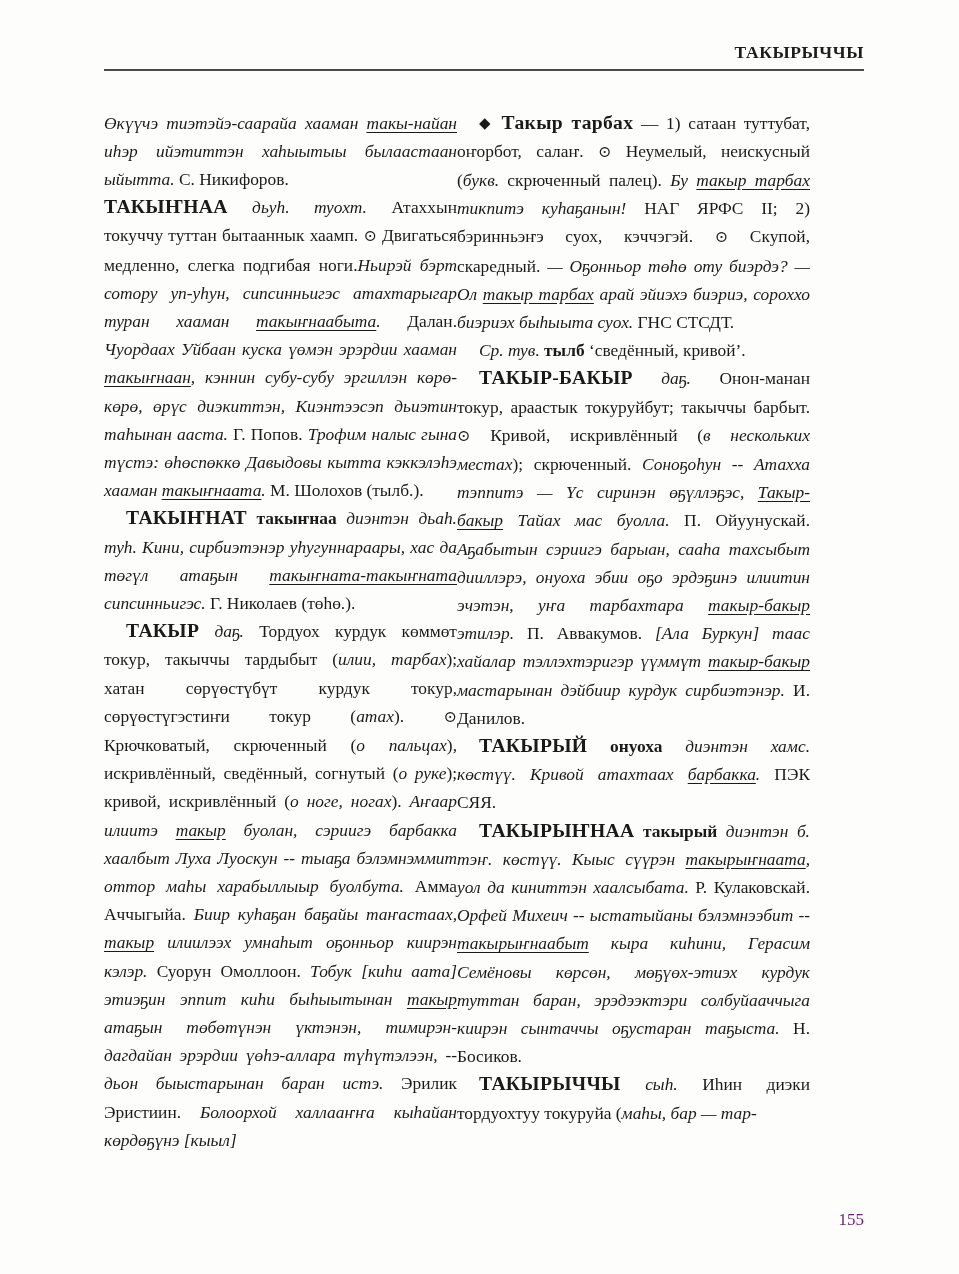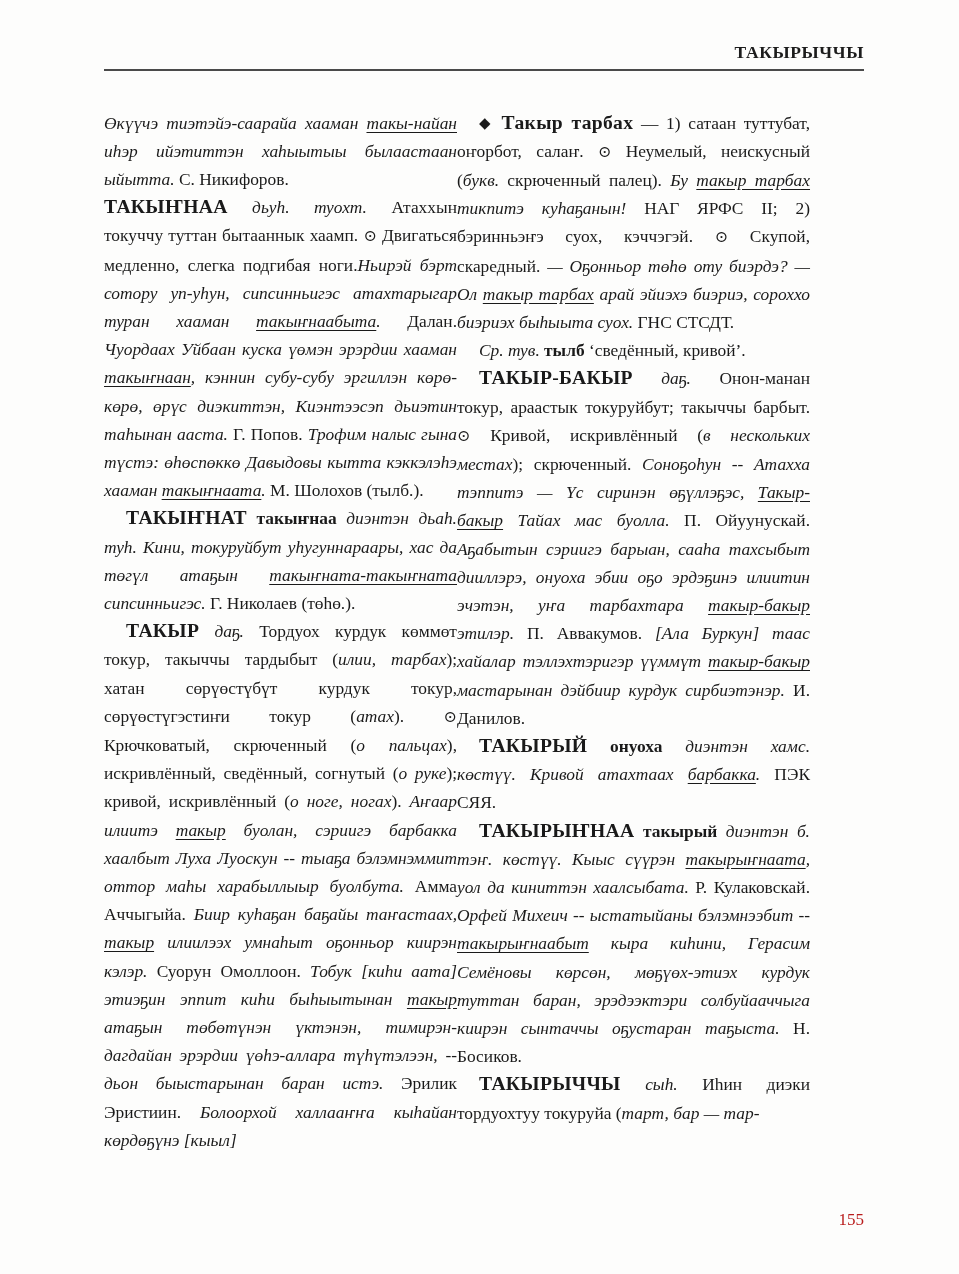--- a/index.html
+++ b/index.html
@@ -96,61 +96,61 @@
     font-style: normal;
     font-size: 16px;
   }
 
   
   .folio {
     position: absolute;
     right: 95px;
     bottom: 44px;
     font-size: 17px;
-    color: #b91c1c;
+    color: #701a75;
   }
 </style>
 </head>
 <body>
 
 <div class="page">
 
   <div class="page-inner">
 
     <div class="runhead">ТАКЫРЫЧЧЫ</div>
     <div class="runrule"></div>
 
     <div class="cols">
 
       <div class="col">
 
         <p><span class="it">Өкүүчэ тиэтэйэ-саарайа хааман </span><span class="ul">такы-найан</span><span class="it"> иһэр ийэтиттэн хаһыытыы былаастаан ыйытта.</span><span class="ro"> С. Никифоров.</span></p>
 
         <p><span class="hw">ТАКЫҤНАА</span> <span class="it">дьуһ. туохт.</span> <span class="ro">Атаххын токуччу туттан бытааннык хаамп.</span> <span class="dot">⊙</span> <span class="ro">Двигаться медленно, слегка подгибая ноги.</span><span class="it">Ньирэй бэрт сотору уп-уһун, сипсинньигэс атахтарыгар туран хааман </span><span class="ul">такыҥнаабыта</span><span class="it">.</span><span class="ro"> Далан.</span><span class="it"> Чуордаах Уйбаан куска үөмэн эрэрдии хааман </span><span class="ul">такыҥнаан</span><span class="it">, кэннин субу-субу эргиллэн көрө-көрө, өрүс диэкиттэн, Киэнтээсэп дьиэтин таһынан ааста.</span><span class="ro"> Г. Попов.</span><span class="it"> Трофим налыс гына түстэ: өһөспөккө Давыдовы кытта кэккэлэһэ хааман </span><span class="ul">такыҥнаата</span><span class="it">.</span><span class="ro"> М. Шолохов (тылб.).</span></p>
 
-        <p class="ind"><span class="hw">ТАКЫҤНАТ</span> <span class="bd">такыҥнаа</span> <span class="it">диэнтэн дьаһ. туһ.</span> <span class="it">Кини, токуруйбут уһугуннараары, хас да төгүл атаҕын </span><span class="ul">такыҥната-такыҥната</span><span class="it"> сипсинньигэс.</span><span class="ro"> Г. Николаев (төһө.).</span></p>
+        <p class="ind"><span class="hw">ТАКЫҤНАТ</span> <span class="bd">такыҥнаа</span> <span class="it">диэнтэн дьаһ. туһ.</span> <span class="it">Кини, сирбиэтэнэр уһугуннараары, хас да төгүл атаҕын </span><span class="ul">такыҥната-такыҥната</span><span class="it"> сипсинньигэс.</span><span class="ro"> Г. Николаев (төһө.).</span></p>
 
         <p class="ind"><span class="hw">ТАКЫР</span> <span class="it">даҕ.</span> <span class="ro">Тордуох курдук көммөт токур, такыччы тардыбыт (</span><span class="it">илии, тарбах</span><span class="ro">); хатан сөрүөстүбүт курдук токур, сөрүөстүгэстиҥи токур (</span><span class="it">атах</span><span class="ro">).</span> <span class="dot">⊙</span> <span class="ro">Крючковатый, скрюченный (</span><span class="it">о пальцах</span><span class="ro">), искривлённый, сведённый, согнутый (</span><span class="it">о руке</span><span class="ro">); кривой, искривлённый (</span><span class="it">о ноге, ногах</span><span class="ro">).</span><span class="it"> Аҥаар илиитэ </span><span class="ul">такыр</span><span class="it"> буолан, сэриигэ барбакка хаалбыт Луха Луоскун -- тыаҕа бэлэмнэммит оттор маһы харабыллыыр буолбута.</span><span class="ro"> Амма Аччыгыйа.</span><span class="it"> Биир куһаҕан баҕайы таҥастаах, </span><span class="ul">такыр</span><span class="it"> илиилээх умнаһыт оҕонньор киирэн кэлэр.</span><span class="ro"> Суорун Омоллоон.</span><span class="it"> Тобук [киһи аата] этиэҕин эппит киһи быһыытынан </span><span class="ul">такыр</span><span class="it"> атаҕын төбөтүнэн үктэнэн, тимирэн-дагдайан эрэрдии үөһэ-аллара түһүтэлээн, -- дьон быыстарынан баран истэ.</span><span class="ro"> Эрилик Эристиин.</span><span class="it"> Болоорхой халлааҥҥа кыһайан көрдөҕүнэ [кыыл]</span></p>
 
       </div>
 
       <div class="col">
 
 
         <p class="ind"><span class="diamond">◆</span> <span class="hw">Такыр тарбах</span> <span class="ro">—</span> <span class="ro">1)</span> <span class="ro">сатаан туттубат, оҥорбот, салаҥ.</span> <span class="dot">⊙</span> <span class="ro">Неумелый, неискусный (</span><span class="it">букв.</span><span class="ro"> скрюченный палец).</span><span class="it"> Бу </span><span class="ul">такыр тарбах</span><span class="it"> тикпитэ куһаҕанын!</span><span class="ro"> НАГ ЯРФС II;</span> <span class="ro">2)</span> <span class="ro">бэринньэҥэ суох, кэччэгэй.</span> <span class="dot">⊙</span> <span class="ro">Скупой, скаредный.</span><span class="it"> — Оҕонньор төһө оту биэрдэ? — Ол </span><span class="ul">такыр тарбах</span><span class="it"> арай эйиэхэ биэриэ, сороххо биэриэх быһыыта суох.</span><span class="ro"> ГНС СТСДТ.</span></p>
 
         <p class="ind"><span class="it">Ср. тув.</span><span class="bd"> тылб</span><span class="ro"> ‘сведённый, кривой’.</span></p>
 
         <p class="ind"><span class="hw">ТАКЫР-БАКЫР</span> <span class="it">даҕ.</span> <span class="ro">Онон-манан токур, араастык токуруйбут; такыччы барбыт.</span> <span class="dot">⊙</span> <span class="ro">Кривой, искривлённый (</span><span class="it">в нескольких местах</span><span class="ro">); скрюченный.</span><span class="it"> Соноҕоһун -- Атахха тэппитэ — Үс сиринэн өҕүллэҕэс, </span><span class="ul">Такыр-бакыр</span><span class="it"> Тайах мас буолла.</span><span class="ro"> П. Ойуунускай.</span><span class="it"> Аҕабытын сэриигэ барыан, сааһа тахсыбыт дииллэрэ, онуоха эбии оҕо эрдэҕинэ илиитин эчэтэн, уҥа тарбахтара </span><span class="ul">такыр-бакыр</span><span class="it"> этилэр.</span><span class="ro"> П. Аввакумов.</span><span class="it"> [Ала Буркун] таас хайалар тэллэхтэригэр үүммүт </span><span class="ul">такыр-бакыр</span><span class="it"> мастарынан дэйбиир курдук сирбиэтэнэр.</span><span class="ro"> И. Данилов.</span></p>
 
         <p class="ind"><span class="hw">ТАКЫРЫЙ</span> <span class="bd">онуоха</span> <span class="it">диэнтэн хамс. көстүү.</span> <span class="it">Кривой атахтаах </span><span class="ul">барбакка</span><span class="it">.</span><span class="ro"> ПЭК СЯЯ.</span></p>
 
         <p class="ind"><span class="hw">ТАКЫРЫҤНАА</span> <span class="bd">такырый</span> <span class="it">диэнтэн б. тэҥ. көстүү.</span> <span class="it">Кыыс сүүрэн </span><span class="ul">такырыҥнаата</span><span class="it">, уол да киниттэн хаалсыбата.</span><span class="ro"> Р. Кулаковскай.</span><span class="it"> Орфей Михеич -- ыстатыйаны бэлэмнээбит -- </span><span class="ul">такырыҥнаабыт</span><span class="it"> кыра киһини, Герасим Семёновы көрсөн, мөҕүөх-этиэх курдук туттан баран, эрэдээктэри солбуйааччыга киирэн сынтаччы оҕустаран таҕыста.</span><span class="ro"> Н. Босиков.</span></p>
 
-        <p class="ind"><span class="hw">ТАКЫРЫЧЧЫ</span> <span class="it">сыһ.</span> <span class="ro">Иһин диэки тордуохтуу токуруйа (</span><span class="it">тарт, бар — тар-</span></p>
+        <p class="ind"><span class="hw">ТАКЫРЫЧЧЫ</span> <span class="it">сыһ.</span> <span class="ro">Иһин диэки тордуохтуу токуруйа (</span><span class="it">маһы, бар — тар-</span></p>
 
       </div>
 
     </div>
   </div>
 
   <div class="folio">155</div>
 
 </div>
 

